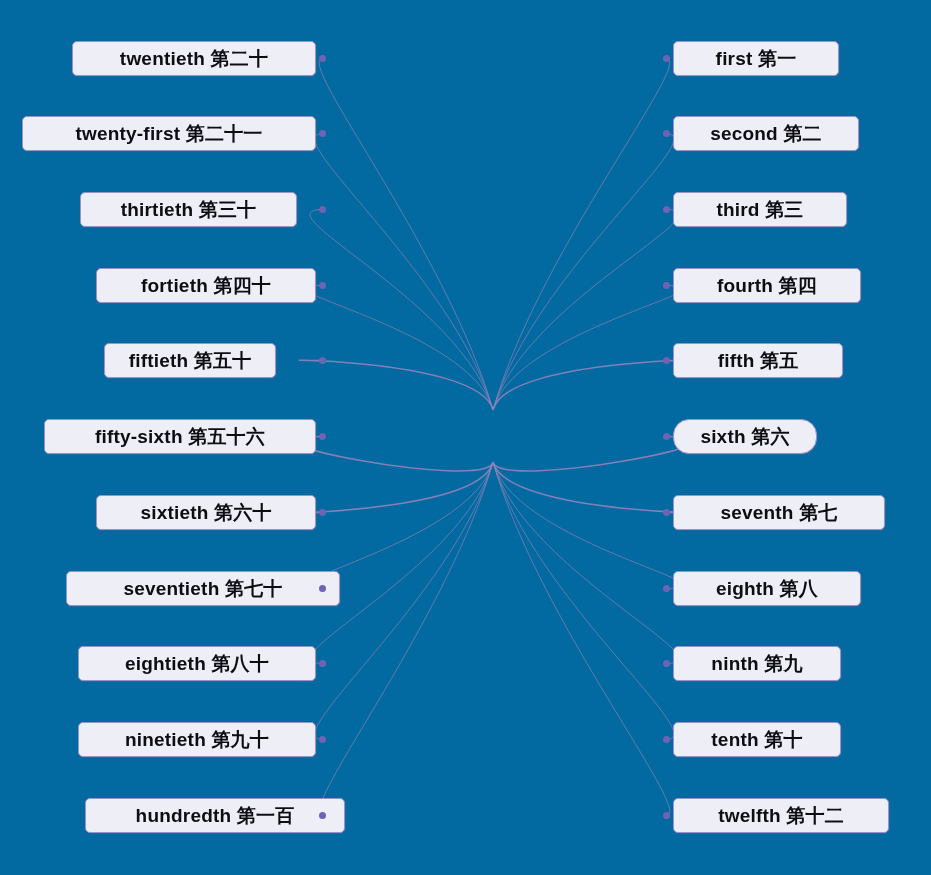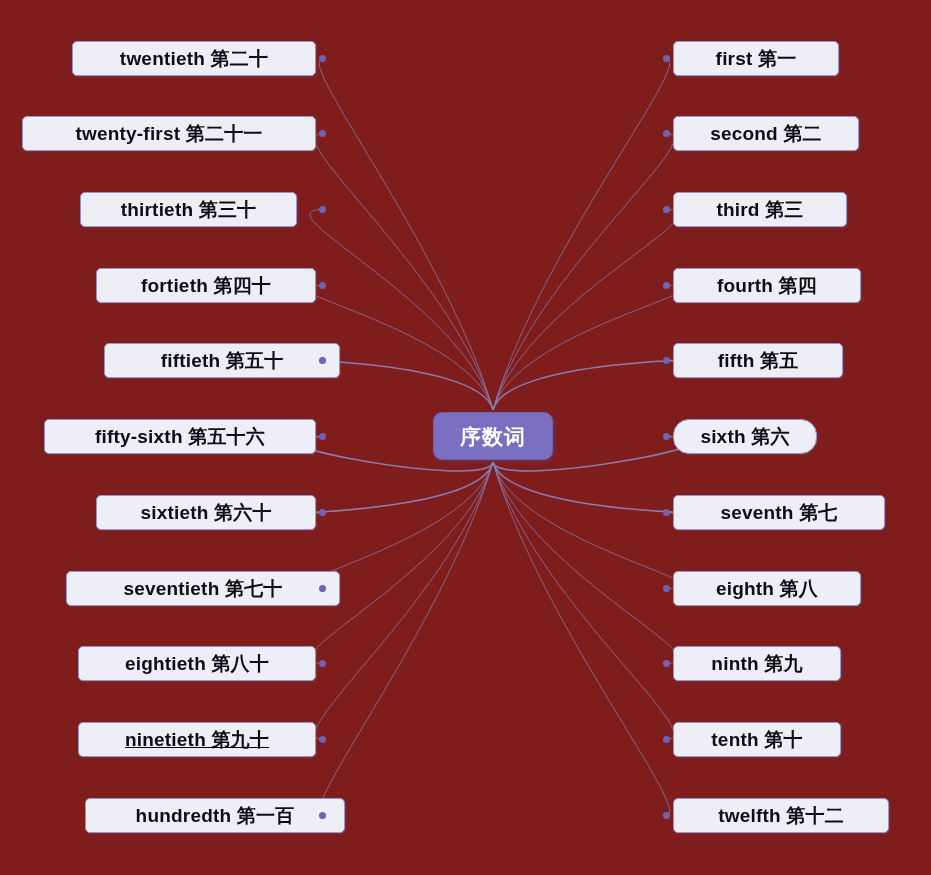--- a/index.html
+++ b/index.html
@@ -10,21 +10,21 @@
     height: 875px;
     background: #fafafa;
     font-family: "Liberation Sans", "DejaVu Sans", sans-serif;
     overflow: hidden;
   }
 
   #mindmap {
     position: relative;
     width: 931px;
     height: 875px;
-    background: #7f1d1d;
+    background: #0369a1;
   }
 
   #edges {
     position: absolute;
     left: 0;
     top: 0;
     width: 931px;
     height: 875px;
     pointer-events: none;
   }
@@ -128,41 +128,41 @@
       </div>
       <div class="connector-dot" style="top: 130px; left: 319px;"></div>
       <div class="node left" style="left: 80px; top: 192px; width: 217px;">
         <span class="label">thirtieth   第三十</span>
       </div>
       <div class="connector-dot" style="top: 206px; left: 319px;"></div>
       <div class="node left" style="left: 96px; top: 268px; width: 220px;">
         <span class="label">fortieth  第四十</span>
       </div>
       <div class="connector-dot" style="top: 282px; left: 319px;"></div>
-      <div class="node left" style="left: 104px; top: 343px; width: 236px;">
+      <div class="node left" style="left: 104px; top: 343px; width: 172px;">
         <span class="label">fiftieth  第五十</span>
       </div>
       <div class="connector-dot" style="top: 357px; left: 319px;"></div>
       <div class="node left" style="left: 44px; top: 419px; width: 272px;">
         <span class="label">fifty-sixth  第五十六</span>
       </div>
       <div class="connector-dot" style="top: 433px; left: 319px;"></div>
       <div class="node left" style="left: 96px; top: 495px; width: 220px;">
         <span class="label">sixtieth  第六十</span>
       </div>
       <div class="connector-dot" style="top: 509px; left: 319px;"></div>
       <div class="node left" style="left: 42px; top: 571px; width: 274px; margin-left: 24px;">
         <span class="label">seventieth  第七十</span>
       </div>
       <div class="connector-dot" style="top: 585px; left: 319px;"></div>
       <div class="node left" style="left: 78px; top: 646px; width: 238px;">
         <span class="label">eightieth  第八十</span>
       </div>
       <div class="connector-dot" style="top: 660px; left: 319px;"></div>
-      <div class="node left" style="left: 78px; top: 722px; width: 238px; text-decoration: underline;">
+      <div class="node left" style="left: 78px; top: 722px; width: 238px;">
         <span class="label">ninetieth  第九十</span>
       </div>
       <div class="connector-dot" style="top: 736px; left: 319px;"></div>
       <div class="node left" style="left: 56px; top: 798px; width: 260px; margin-left: 29px;">
         <span class="label">hundredth  第一百</span>
       </div>
       <div class="connector-dot" style="top: 812px; left: 319px;"></div>
       <div class="node right" style="left: 673px; top: 41px; width: 166px;">
         <span class="label">first   第一</span>
       </div>
@@ -202,17 +202,14 @@
       <div class="node right" style="left: 673px; top: 722px; width: 168px;">
         <span class="label">tenth  第十</span>
       </div>
       <div class="connector-dot" style="top: 736px; left: 663px;"></div>
       <div class="node right" style="left: 673px; top: 798px; width: 216px;">
         <span class="label">twelfth  第十二</span>
       </div>
       <div class="connector-dot" style="top: 812px; left: 663px;"></div>
     </div>
 
-  <div id="center-node">
-    <span class="center-label">序数词</span>
-  </div>
 
 </div>
 
 </body></html>

